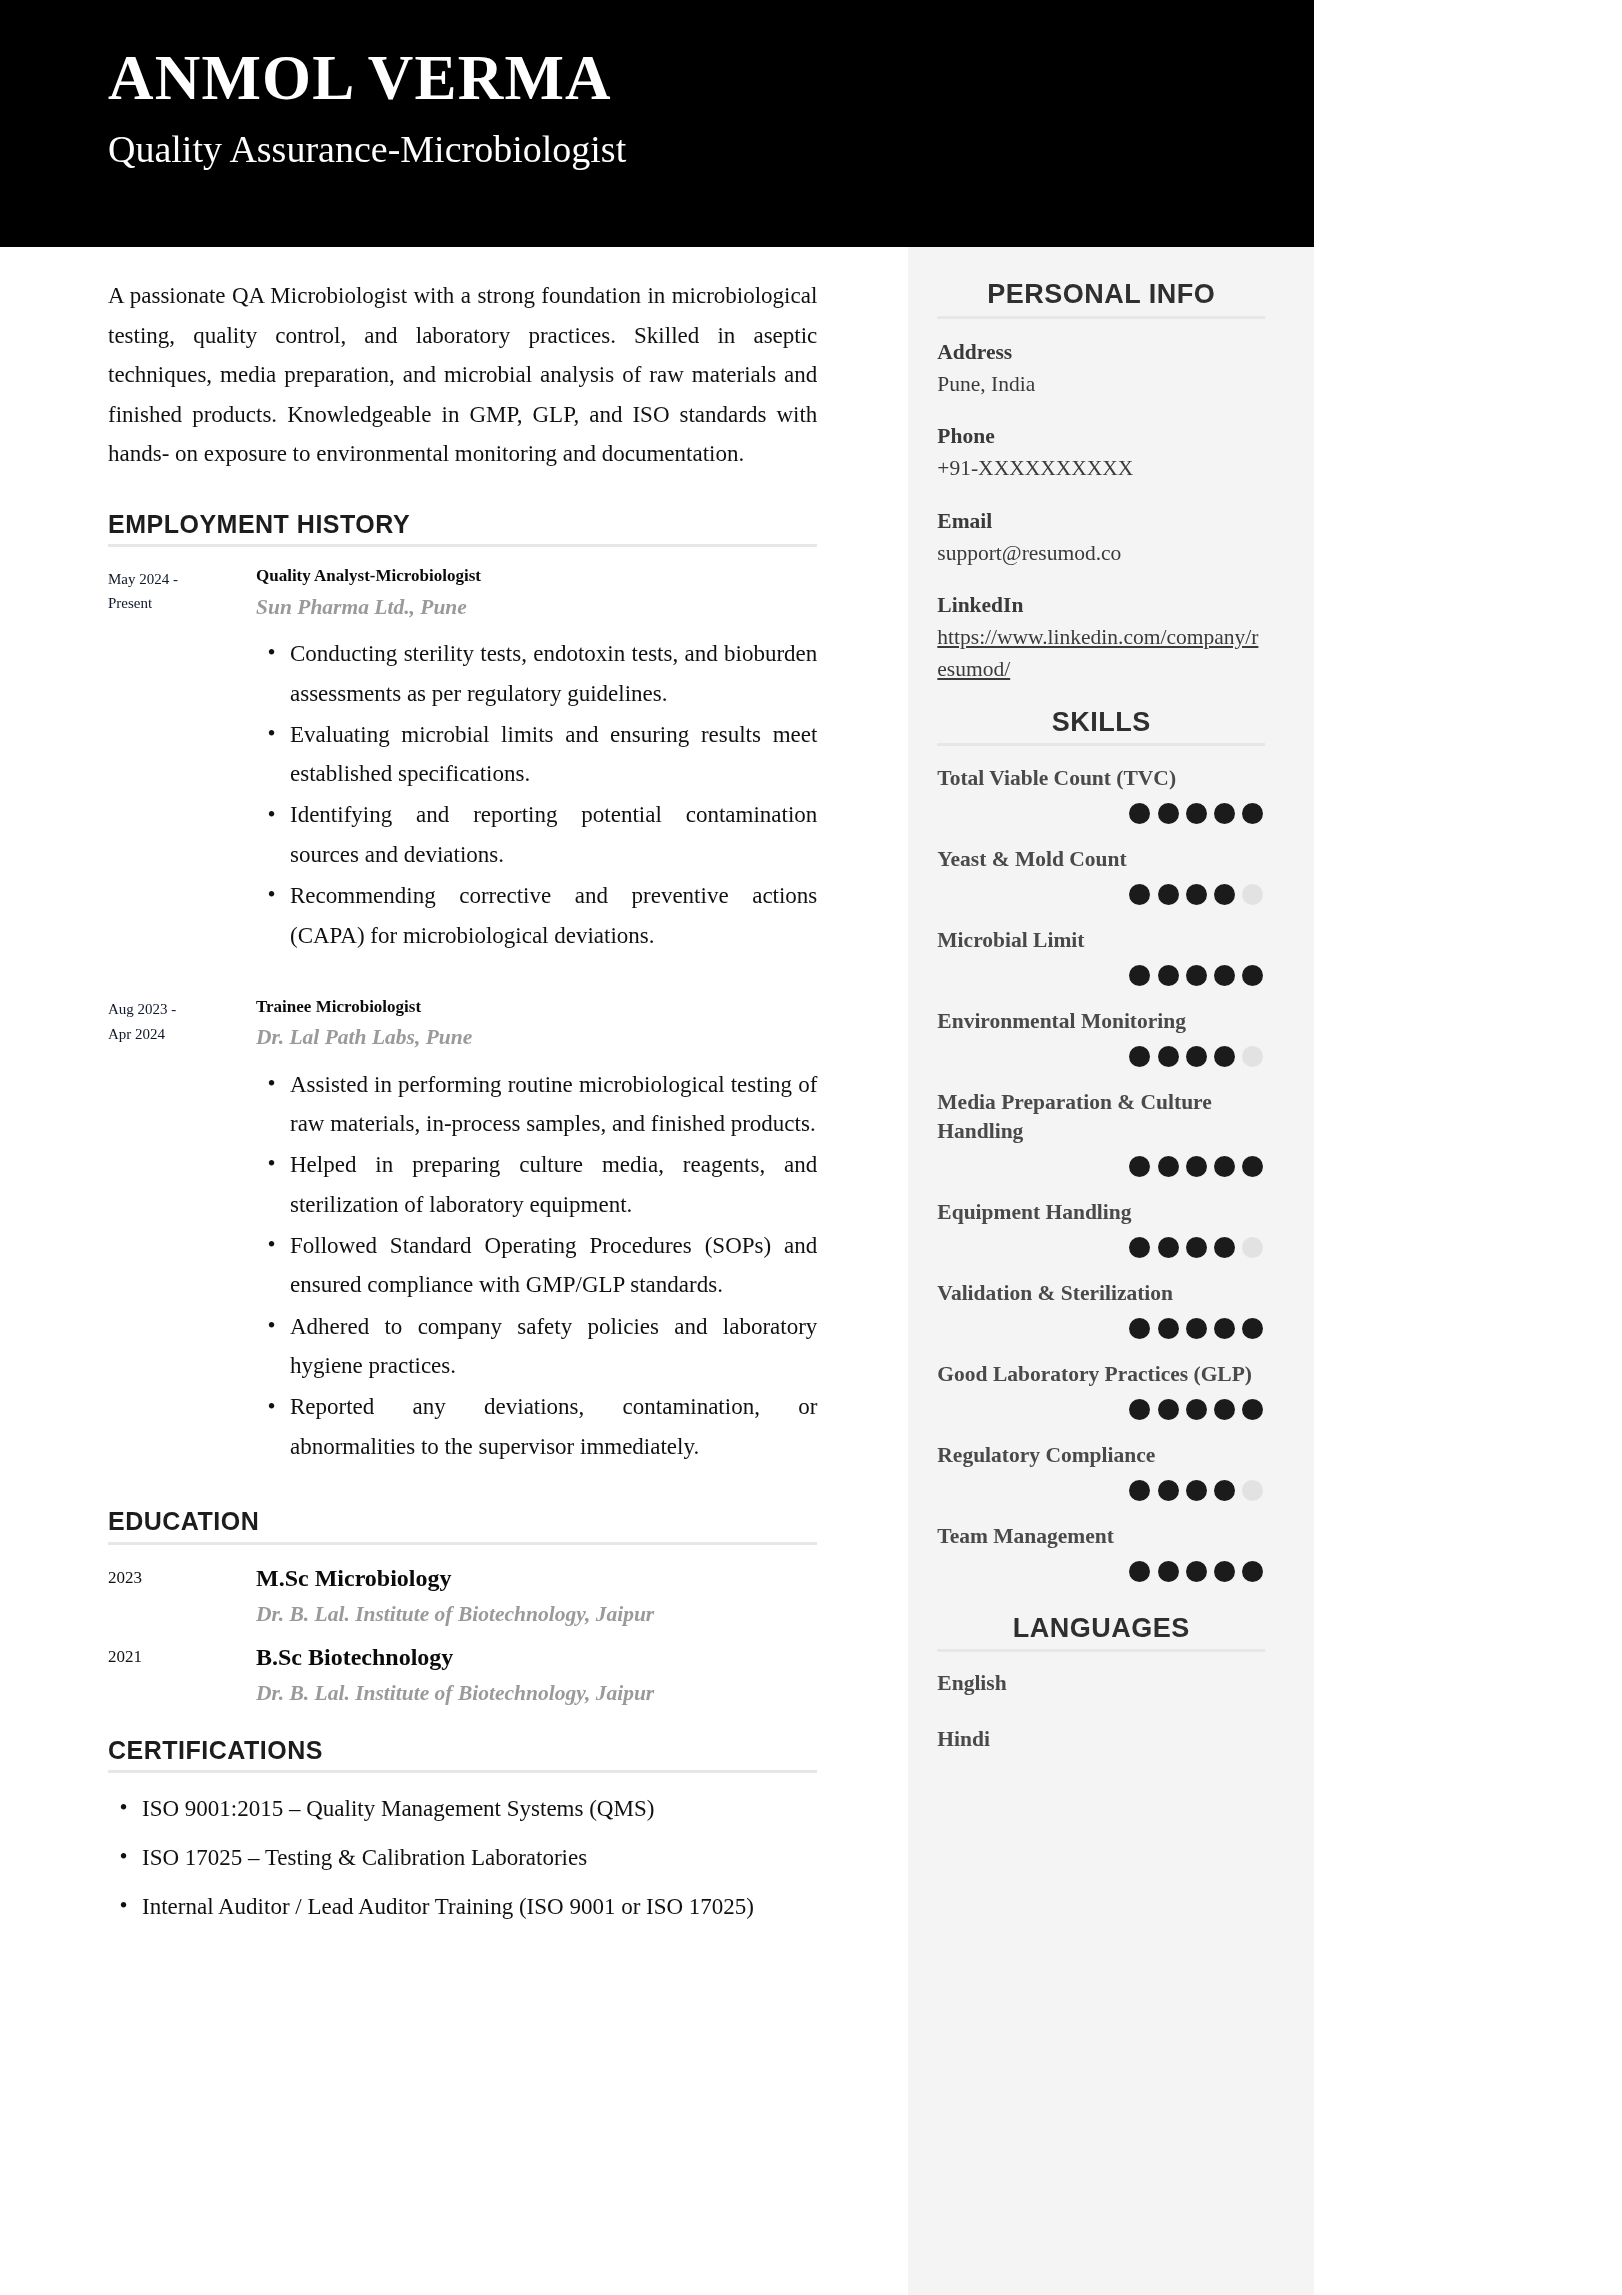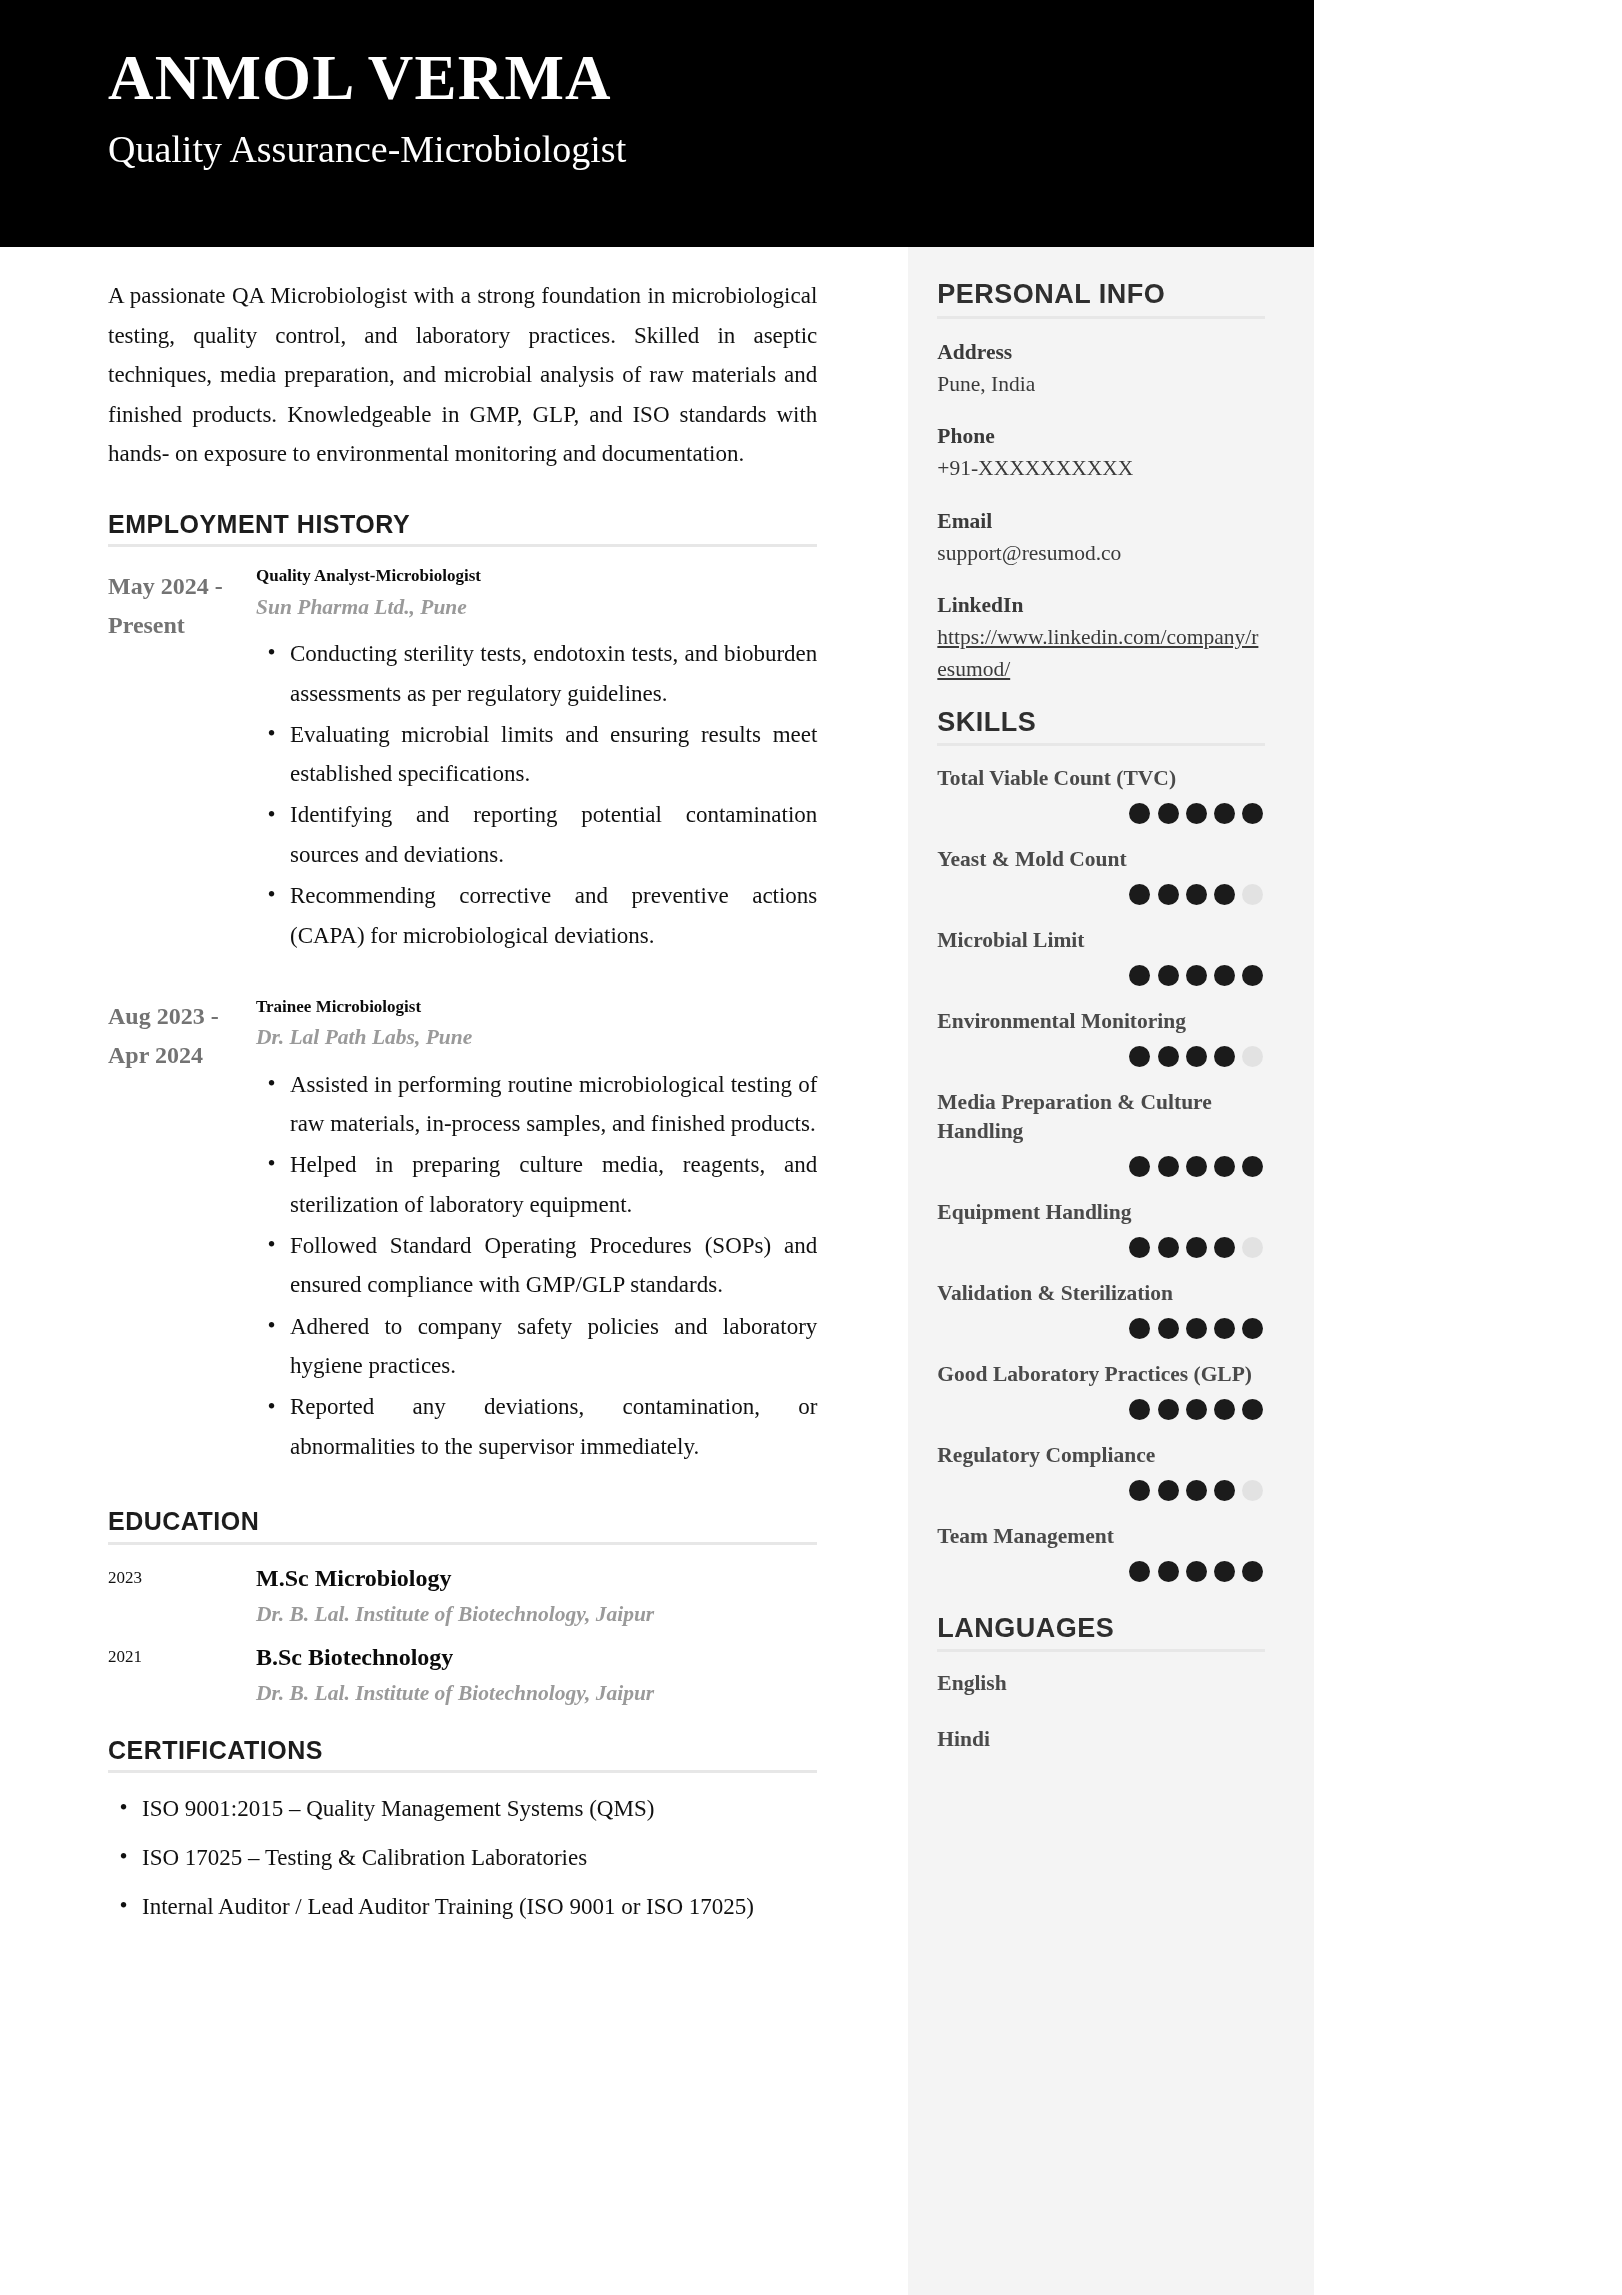--- a/index.html
+++ b/index.html
@@ -57,41 +57,41 @@
     font-family: "Liberation Sans", sans-serif;
     font-weight: bold;
     font-size: 25px;
     letter-spacing: 0.5px;
     color: #1d1d1d;
     text-transform: uppercase;
     padding-bottom: 5.7px;
     border-bottom: 3.2px solid #e7e7e7;
     margin-bottom: 18px;
   }
-  .side-col .section-head { font-size: 27px; color: #2f2f2f; }
+  .side-col .section-head { font-size: 27px; color: #2f2f2f; text-align: center; }
 
   
   .summary {
     font-size: 23px;
     line-height: 1.72;
     color: #111;
     text-align: justify;
     margin-bottom: 36px;
   }
 
   
   .exp-item { display: flex; margin-bottom: 8px; }
   .exp-dates {
     width: 148px;
     flex: 0 0 148px;
     font-family: "Liberation Serif", serif;
-    font-weight: bold;
-    font-size: 24px;
+    font-weight: normal;
+    font-size: 15px;
     line-height: 1.62;
-    color: #737373;
+    color: #0f172a;
     padding-top: 1.6px;
   }
   .exp-body { flex: 1; }
   .exp-role {
     font-family: "Liberation Serif", serif;
     font-weight: bold;
     font-size: 17px;
     color: #0b0b0b;
     line-height: 1.35;
   }

